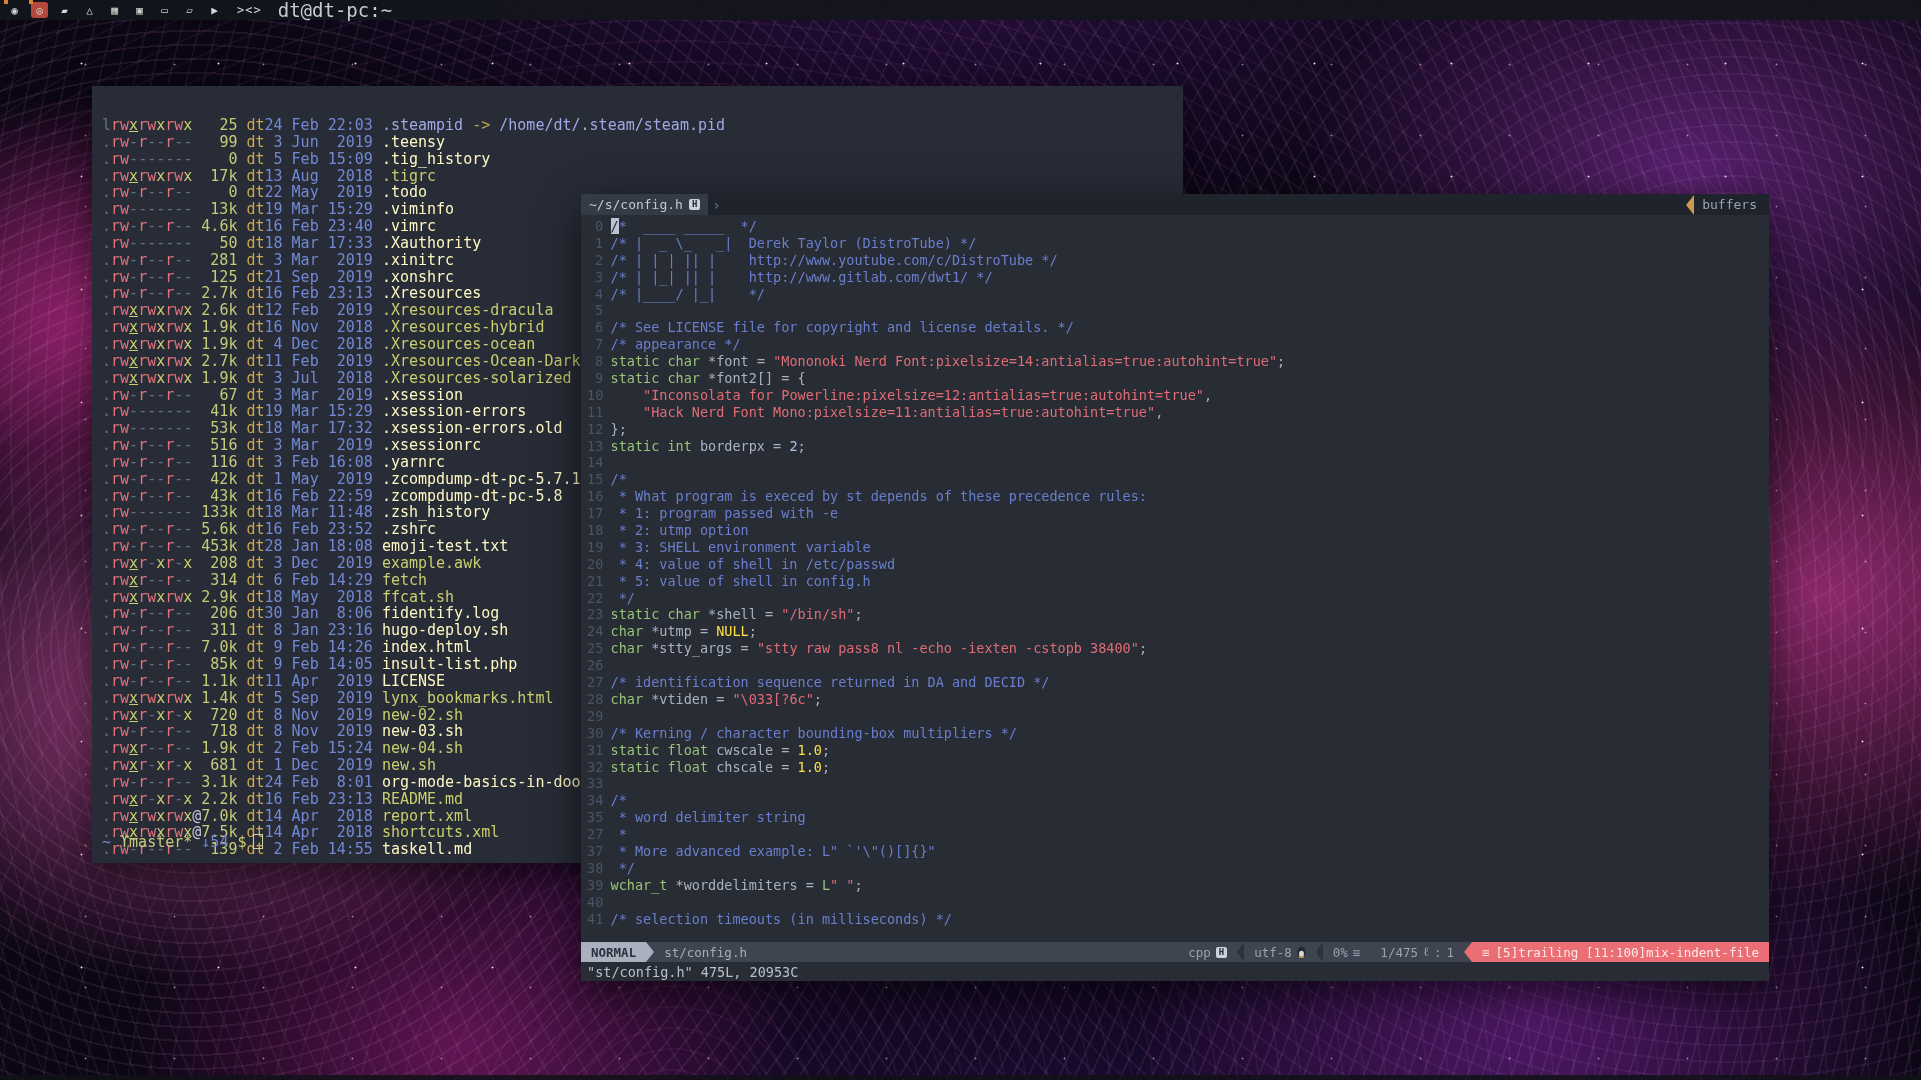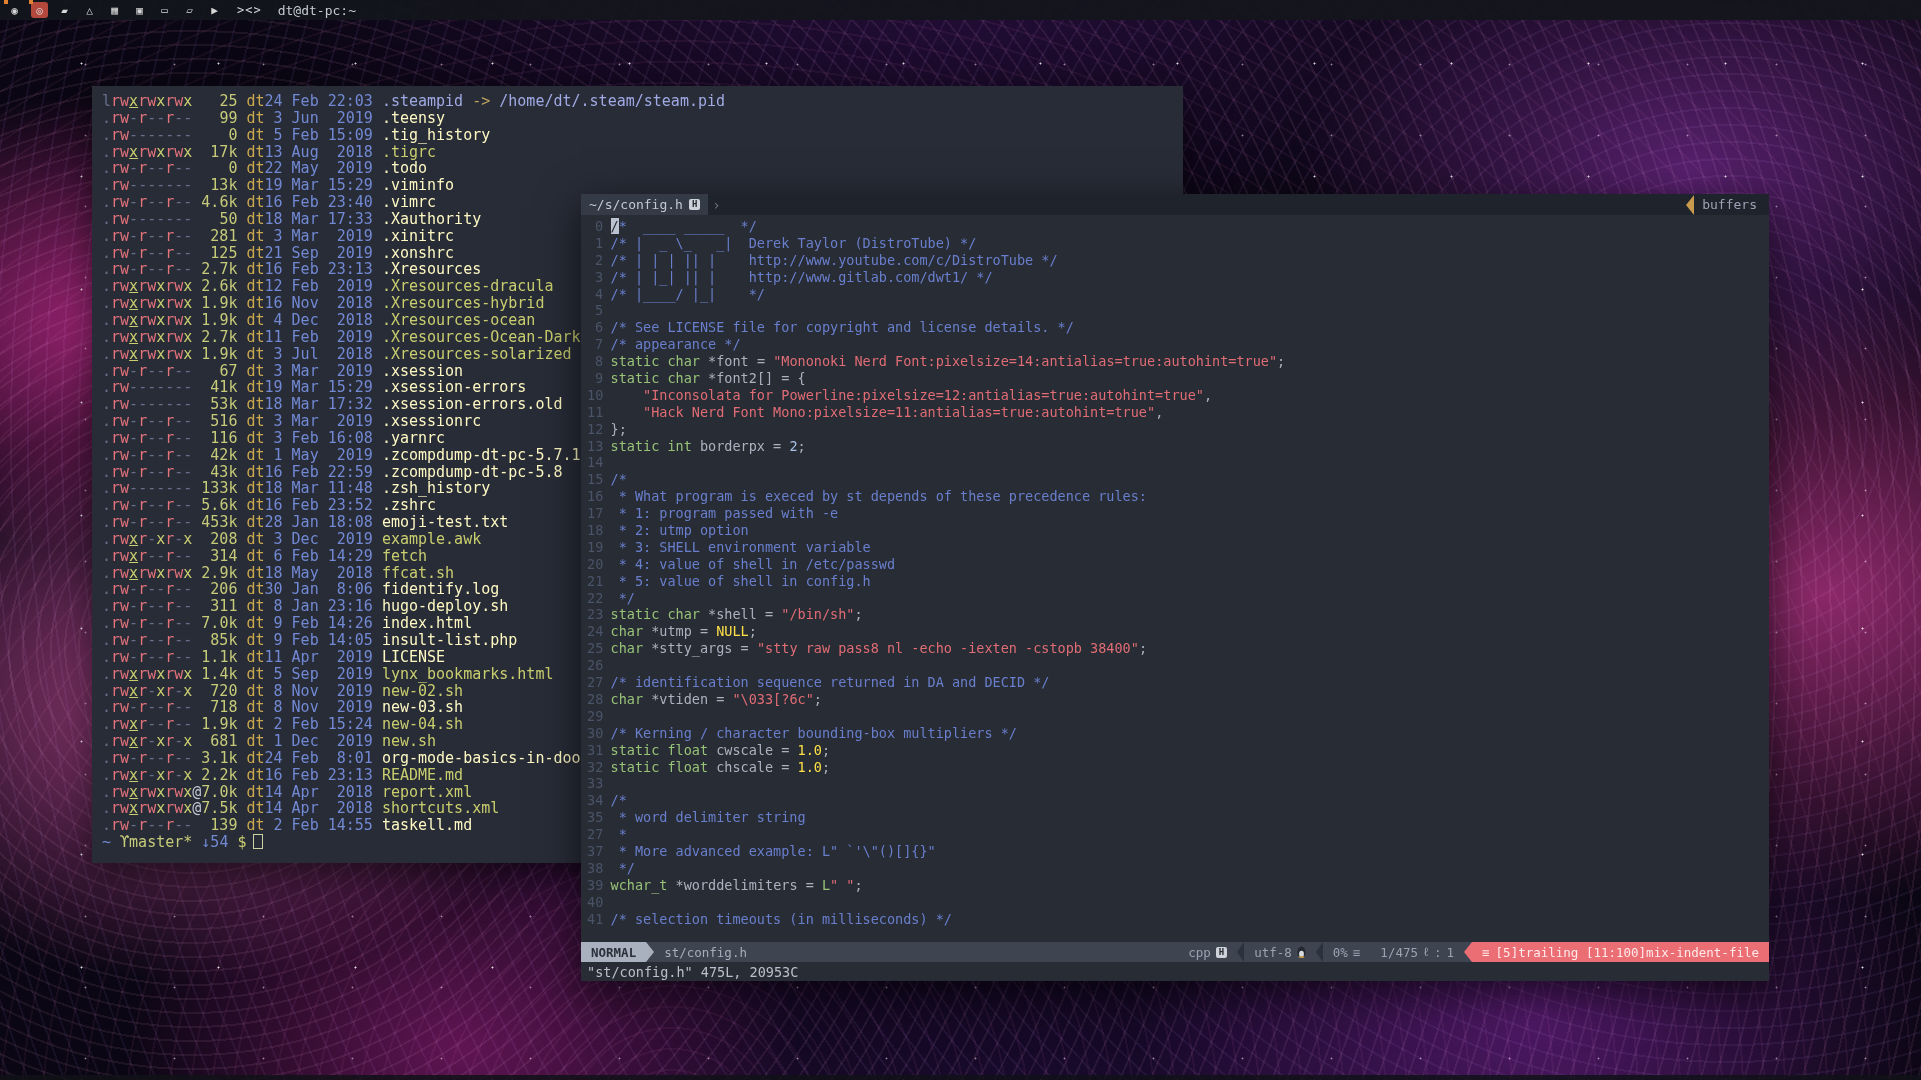--- a/index.html
+++ b/index.html
@@ -29,33 +29,33 @@
 
   
   .topbar{position:absolute;left:0;top:0;width:100%;height:20px;box-sizing:border-box;
           background:rgba(19,21,28,.94);display:flex;align-items:center;padding:0 6px;z-index:5;}
   .tray{display:flex;align-items:center;gap:8px;}
   .ticon{position:relative;width:17px;height:16px;display:flex;align-items:center;justify-content:center;
          color:#d6d6d6;font-size:11px;line-height:1;cursor:default;}
   .ticon.chip{background:#b5483c;border-radius:3px;}
   .ticon .dot{position:absolute;left:-2px;top:-2px;width:4px;height:4px;background:#e0812f;}
   .fish{color:#cfd3da;font-size:12px;margin-left:14px;letter-spacing:1px;}
-  .wintitle{color:#c6cad2;font-size:13px;margin-left:16px;}
+  .wintitle{color:#c6cad2;font-size:19px;margin-left:16px;}
   .bottombar{position:absolute;bottom:0;left:0;width:100%;height:5px;background:rgba(16,18,24,.85);z-index:5;}
 
   
   .term{position:absolute;left:92px;top:86px;width:1091px;height:777px;background:#282c37;z-index:10;
         box-shadow:0 10px 34px rgba(0,0,0,.55);padding:7px 0 0 10px;box-sizing:border-box;
         font-size:15px;line-height:16.85px;}
   .frow{white-space:pre;height:16.85px;}
   .perm{display:inline-block;width:11ch;}
   .pc-dim{color:#676e88;} .pc-rw{color:#e4737c;} .pc-x{color:#c9ce6e;}
   .pc-xu{text-decoration:underline;} .pc-at{color:#c3c9d4;}
   .fsize{display:inline-block;width:4ch;text-align:right;color:#c6cb79;margin-right:1ch;}
-  .fowner{display:inline-block;width:2ch;color:#cba94e;}
+  .fowner{display:inline-block;width:2ch;color:#cba94e;margin-top:24px;}
   .fdate{display:inline-block;width:12ch;text-align:center;color:#7289d4;margin-right:1ch;white-space:pre;}
   .fname.plain{color:#fef9c3;} .fname.exec{color:#c9ce6e;} .fname.link{color:#a0aae4;}
   .larrow{color:#b9a35c;} .ltarget{color:#a0aae4;}
   .promptline{white-space:pre;height:16.85px;}
   .pc-cwd{color:#7289d4;} .pc-git{color:#c6cb79;} .pc-behind{color:#7289d4;} .pc-sym{color:#c9ce6e;}
   .pcursor{display:inline-block;width:8px;height:13px;border:1px solid #cdd2a6;vertical-align:-2px;margin-left:6px;}
 
   
   .vim{position:absolute;left:581px;top:194px;width:1188px;height:787px;background:#282c34;z-index:20;
        box-shadow:0 12px 40px rgba(0,0,0,.62);display:flex;flex-direction:column;box-sizing:border-box;}

